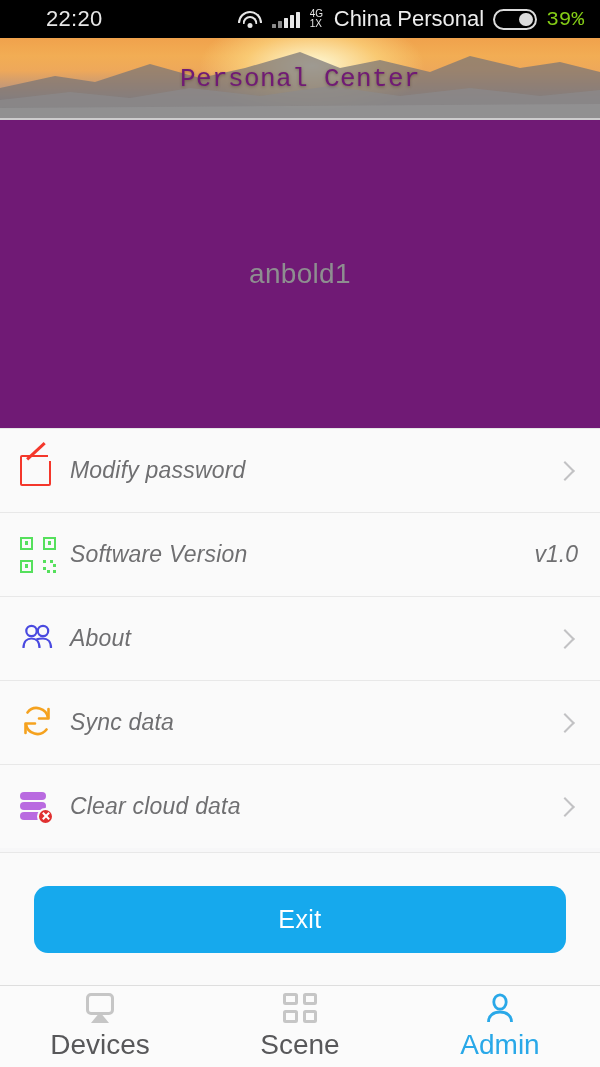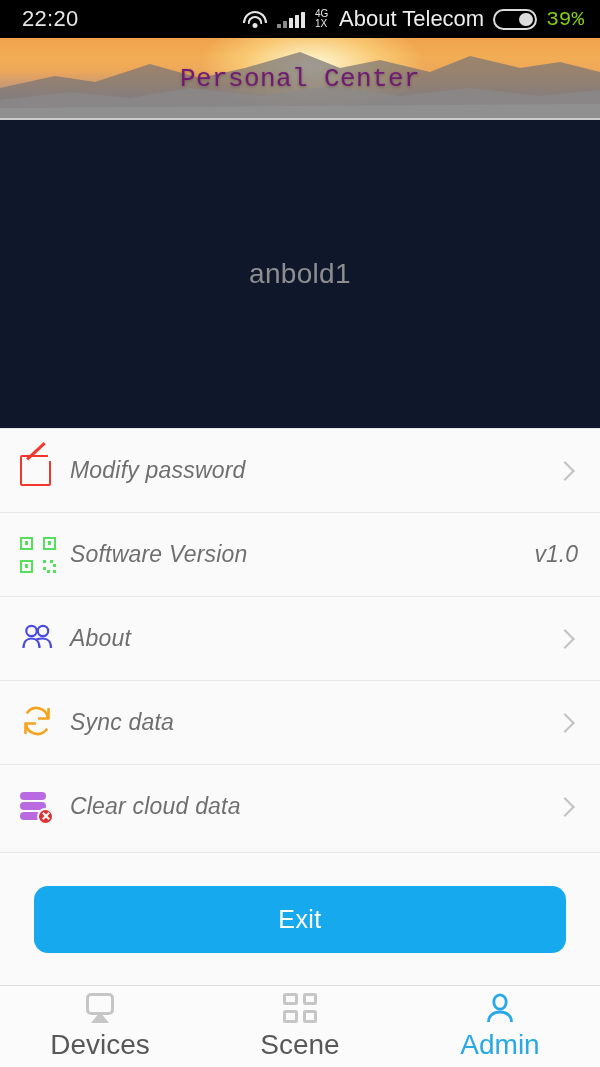--- a/index.html
+++ b/index.html
@@ -8,21 +8,21 @@
     font-family:"Liberation Sans", sans-serif;
     background:#f7f7f8;
     overflow:hidden;
   }
   .phone { position:relative; width:600px; height:1067px; background:#f7f7f8; }
 
   
   .statusbar {
     position:absolute; top:0; left:0; width:600px; height:38px;
     background:#000; color:#e9e9e9;
-    display:flex; align-items:center;
+    display:flex; align-items:center;padding-left:24px;
   }
   .sb-time { font-size:22px; margin-left:22px; letter-spacing:.3px; color:#e6e6e6; }
   .sb-right { margin-left:auto; display:flex; align-items:center; gap:9px; margin-right:16px; }
 
   .wifi-icon { position:relative; width:26px; height:19px; }
   .wifi-icon i {
     position:absolute; left:50%; transform:translateX(-50%);
     border:2.6px solid #e6e6e6; border-bottom:none;
     border-radius:50% 50% 0 0 / 100% 100% 0 0;
   }
@@ -71,21 +71,21 @@
     font-family:Liberation Mono, monospace;
   }
   .header .hdr-line {
     position:absolute; left:0; bottom:0; width:100%; height:2px;
     background:rgba(255,255,255,.55);
   }
 
   
   .profile {
     position:absolute; top:120px; left:0; width:600px; height:308px;
-    background:#0f172a;
+    background:#701a75;
     display:flex; align-items:center; justify-content:center;
   }
   .username { font-size:28px; color:#8e8e90; letter-spacing:.3px; }
 
   
   .list { position:absolute; top:428px; left:0; width:600px; background:#fafafa;font-style:italic; }
   .row {
     position:relative; height:84px; display:flex; align-items:center;
     background:#fafafa; border-top:1px solid #e8e8e8;
   }
@@ -204,21 +204,21 @@
           <b></b>
           <b></b>
           <b></b>
       </div>
 
       <div class="nettype">
         <span>4G</span>
         <span>1X</span>
       </div>
 
-      <div class="carrier">About  Telecom</div>
+      <div class="carrier">China  Personal</div>
 
       <div class="battery">
         <div class="fill"></div>
       </div>
       <div class="batt-pct">39%</div>
     </div>
   </div>
 
   <div class="header">
     <div class="sky"></div>

